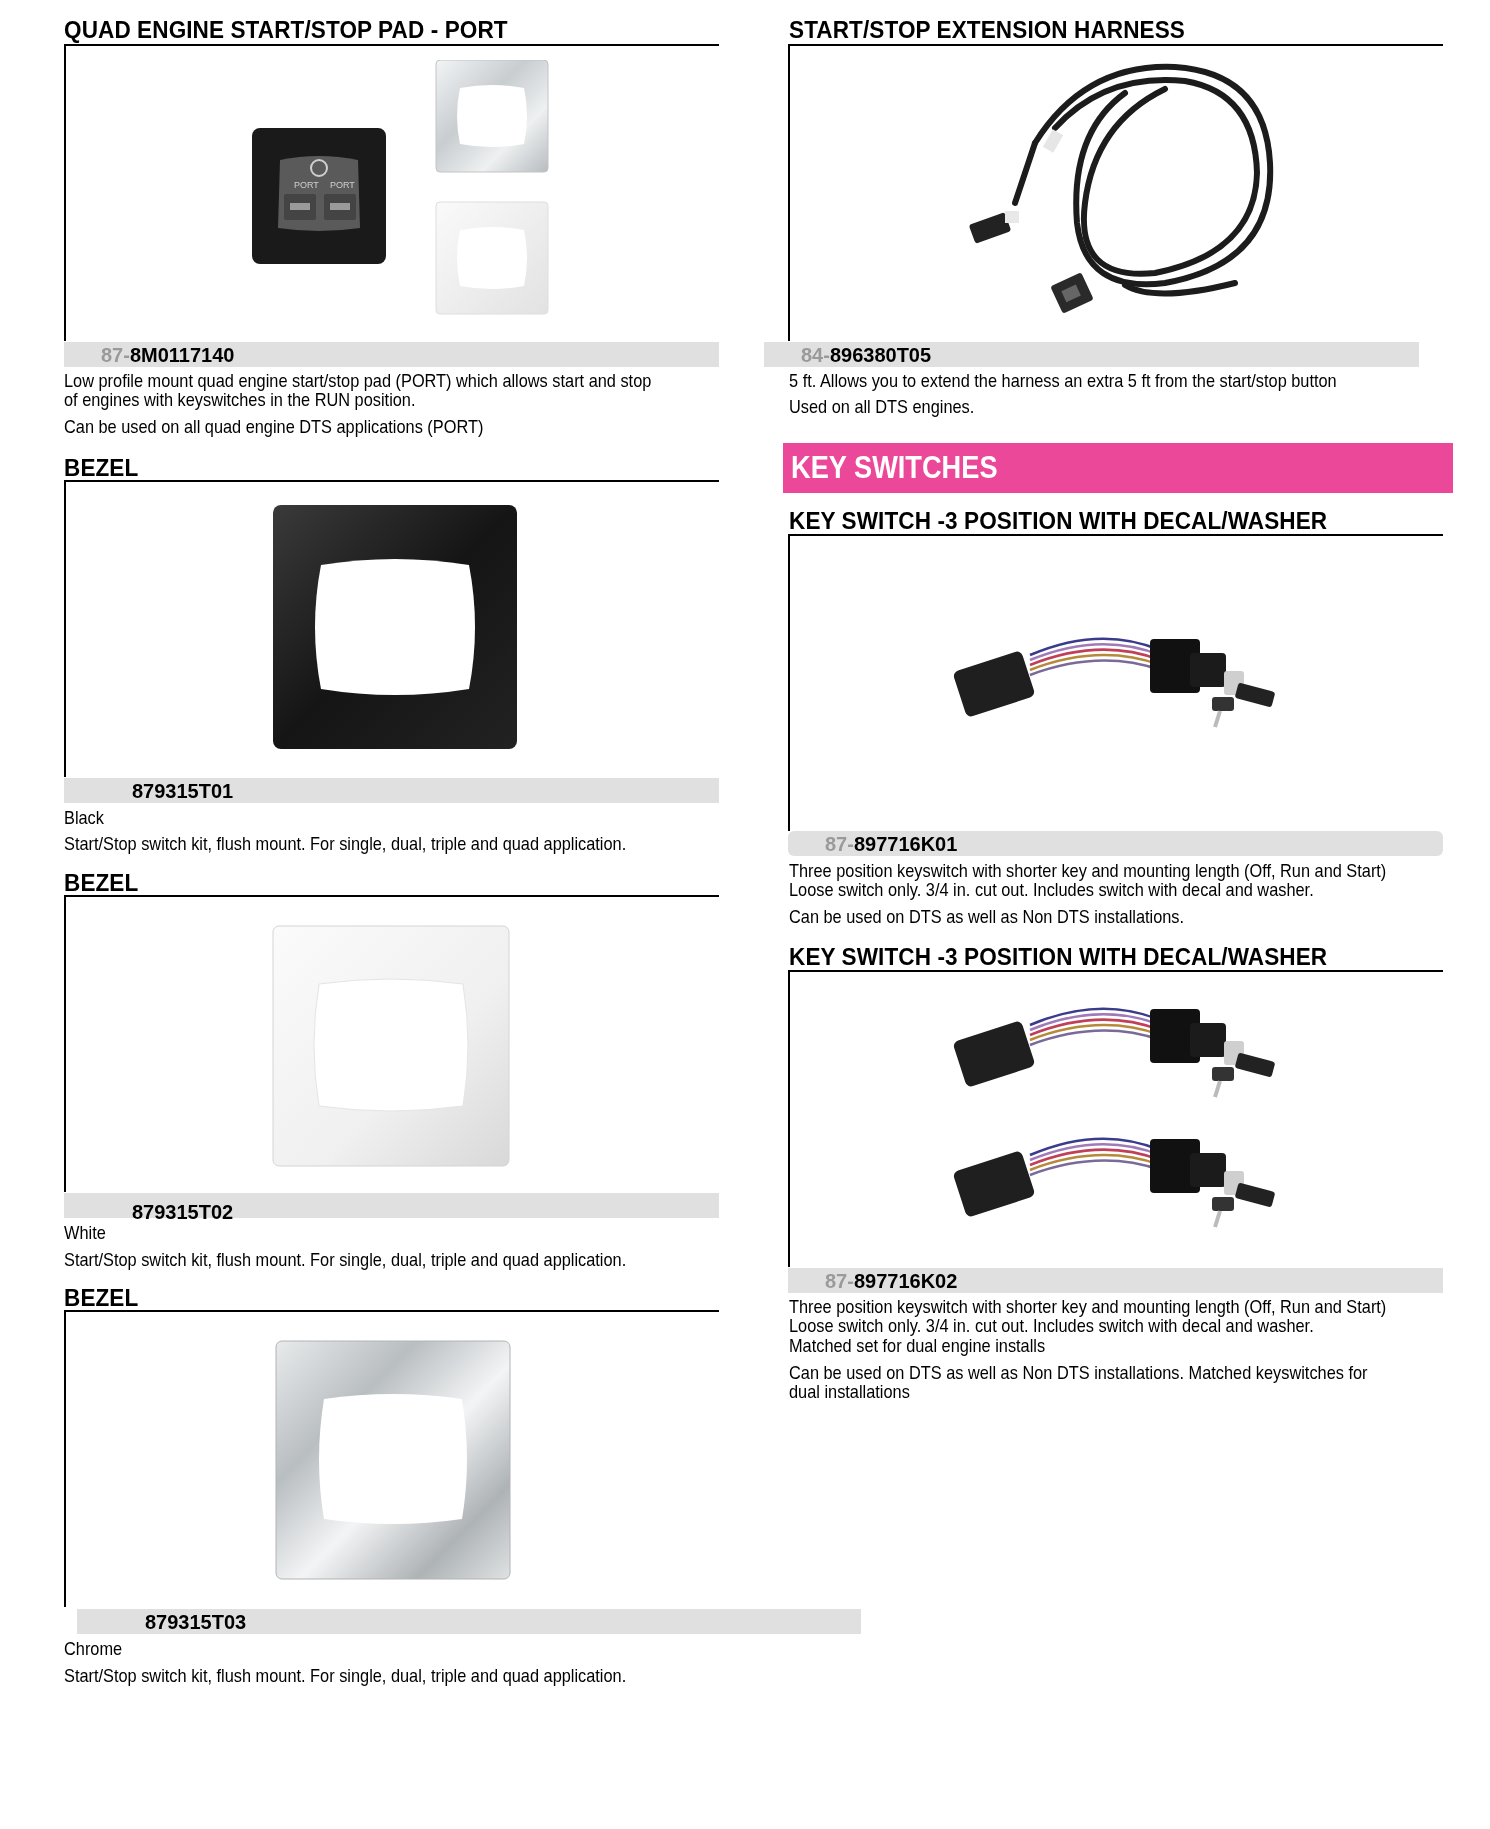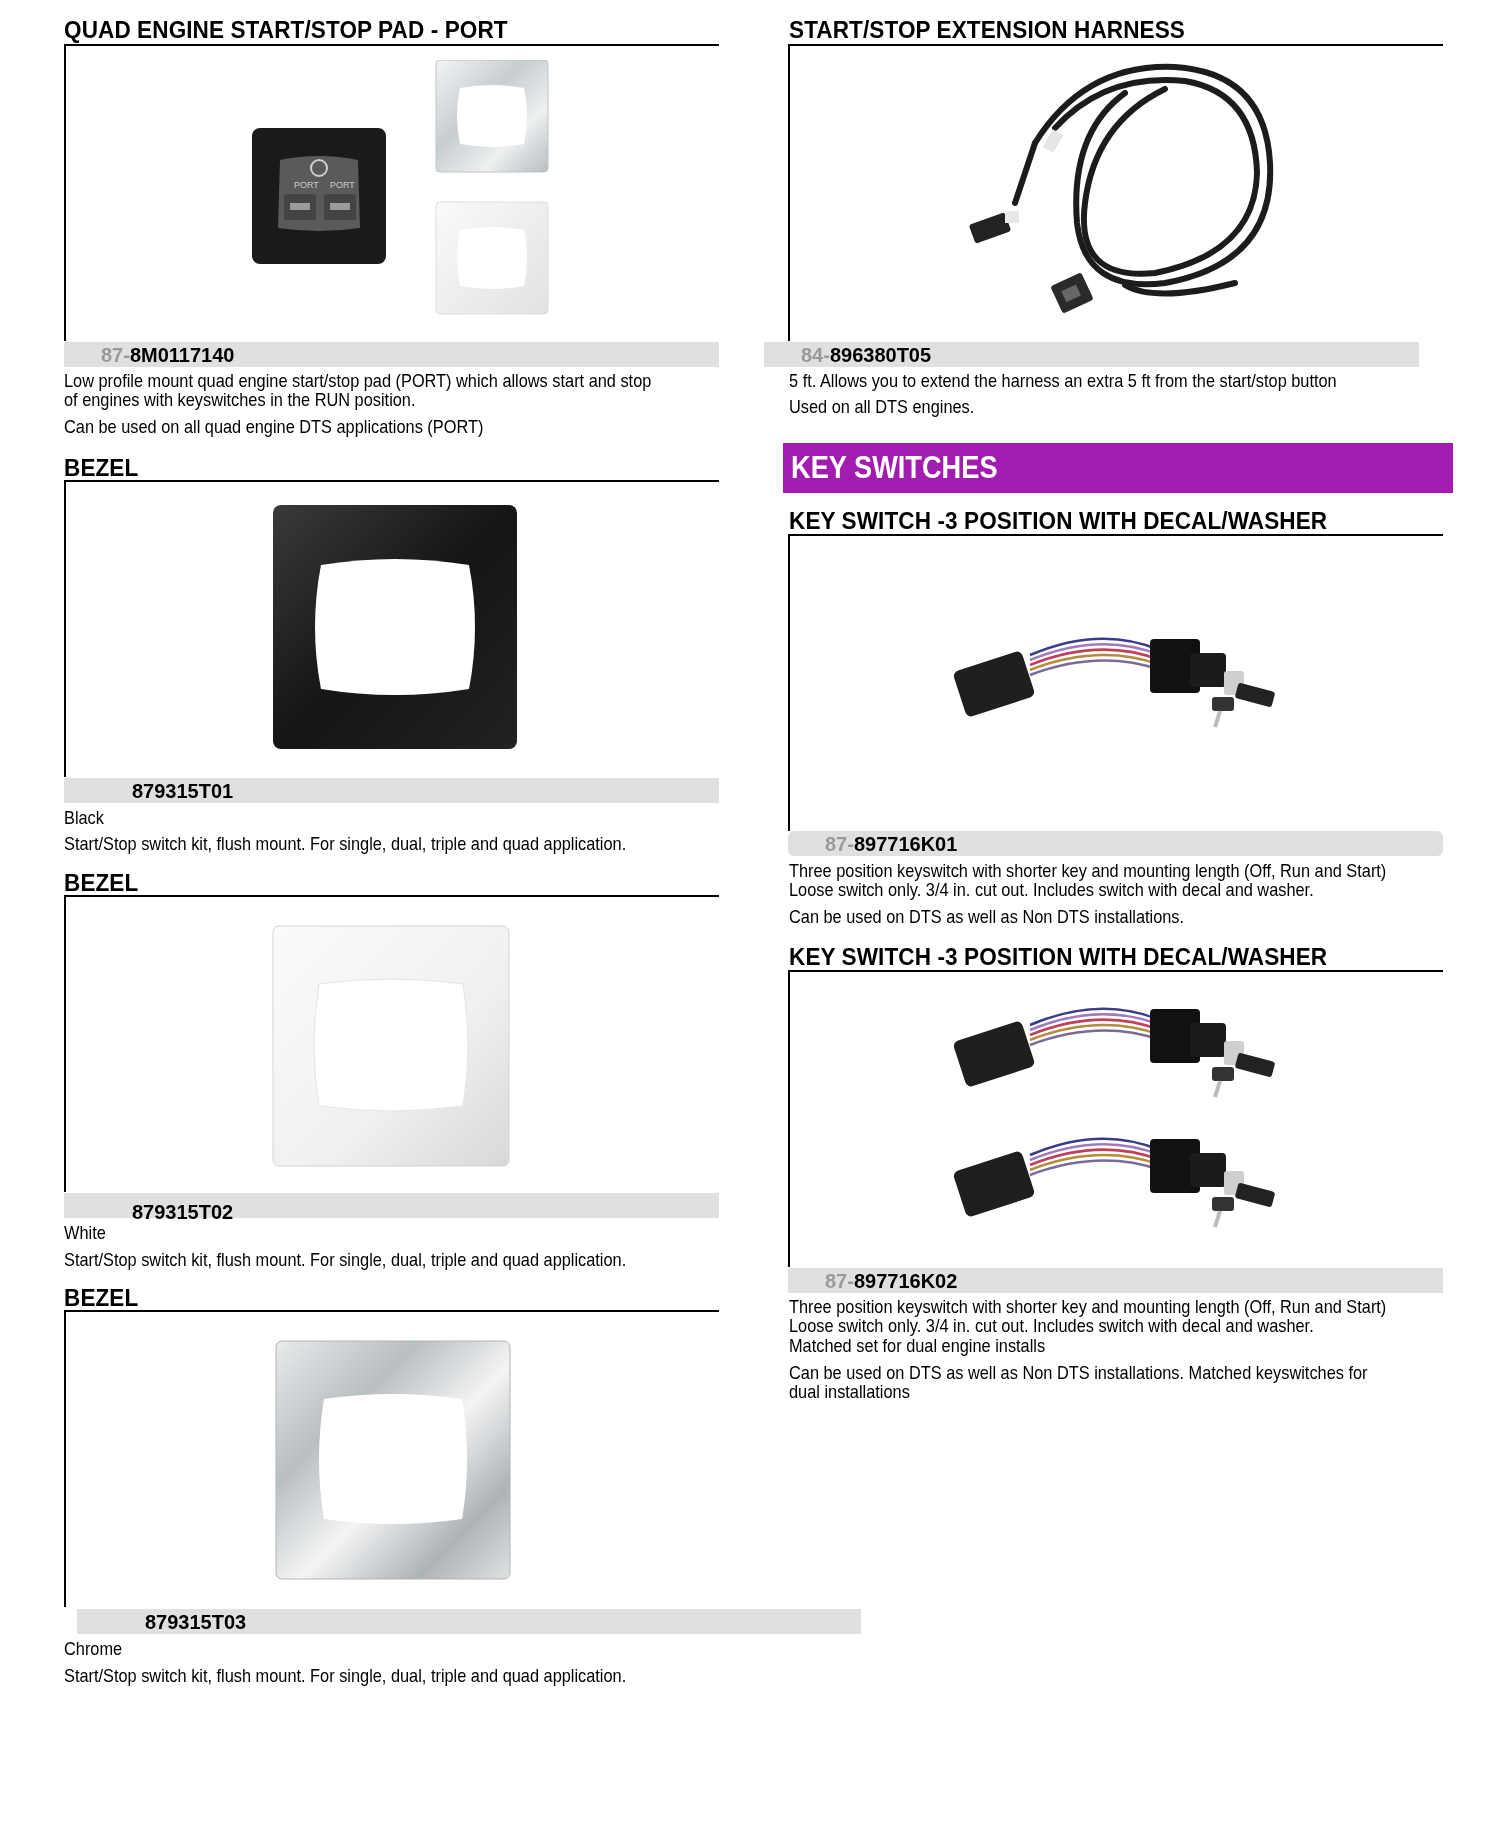--- a/index.html
+++ b/index.html
@@ -5,21 +5,21 @@
   * { box-sizing: border-box; margin: 0; padding: 0; }
   html, body { width: 1490px; height: 1829px; background: #ffffff; overflow: hidden; }
   body { position: relative; font-family: "Liberation Sans", sans-serif; color: #000; }
   .hdr { position: absolute; font-family: "Liberation Sans", sans-serif; font-weight: bold; font-size: 23px; letter-spacing: 0.1px; line-height: 26px; white-space: nowrap; transform: scaleX(0.98); transform-origin: left; }
   .rule { position: absolute; height: 2px; background: #000; }
   .box { position: absolute; border-left: 2px solid #000; }
   .pbar { position: absolute; height: 25px; background: #e0e0e0; }
   .pn { position: absolute; top: 2px; font-weight: bold; font-size: 20px; line-height: 22px; white-space: nowrap; }
   .pn .pre { color: #9a9a9a; font-weight: bold; }
   .txt { position: absolute; font-family: "Liberation Sans", sans-serif; font-size: 19px; line-height: 20px; white-space: nowrap; transform: scaleX(0.86); transform-origin: left; }
-  .band { position: absolute; background: #a21caf; color: #fff; }
+  .band { position: absolute; background: #ec4899; color: #fff; }
   .band span { position: absolute; left: 8px; top: 6px; font-weight: bold; font-size: 32px; line-height: 36px; transform: scaleX(0.85); transform-origin: left; white-space: nowrap; }
   svg { position: absolute; }
 </style>
 </head>
 <body>
 
 <div class="hdr" style="left:64px;top:17px;">QUAD ENGINE START/STOP PAD - PORT</div>
 <div class="rule" style="left:64px;top:44px;width:655px;"></div>
 <div class="box" style="left:64px;top:45px;height:296px;">
   <svg style="left:180px;top:15px;" width="360" height="270" viewBox="0 0 360 270">

